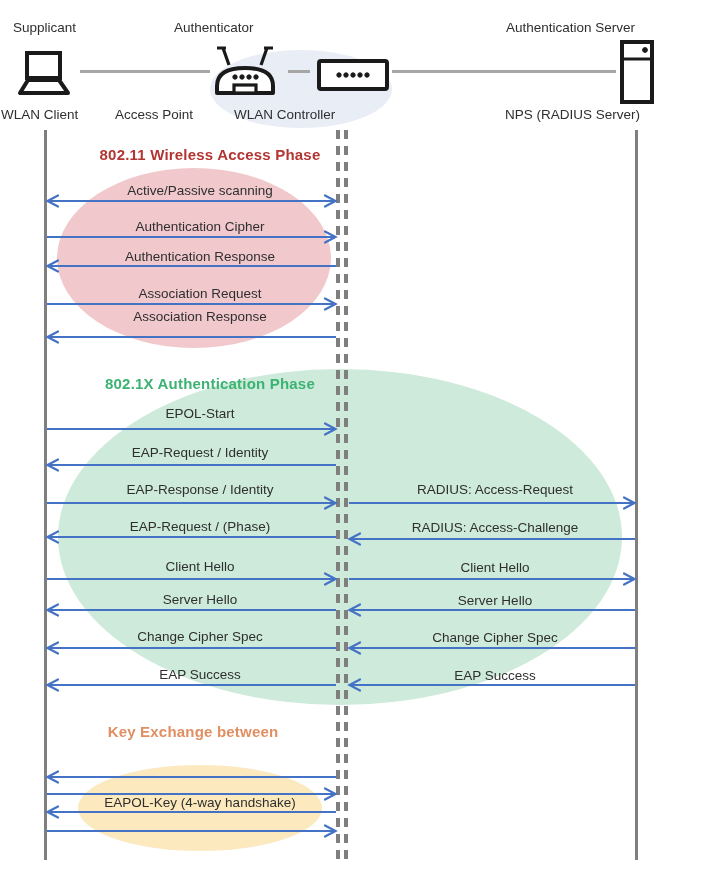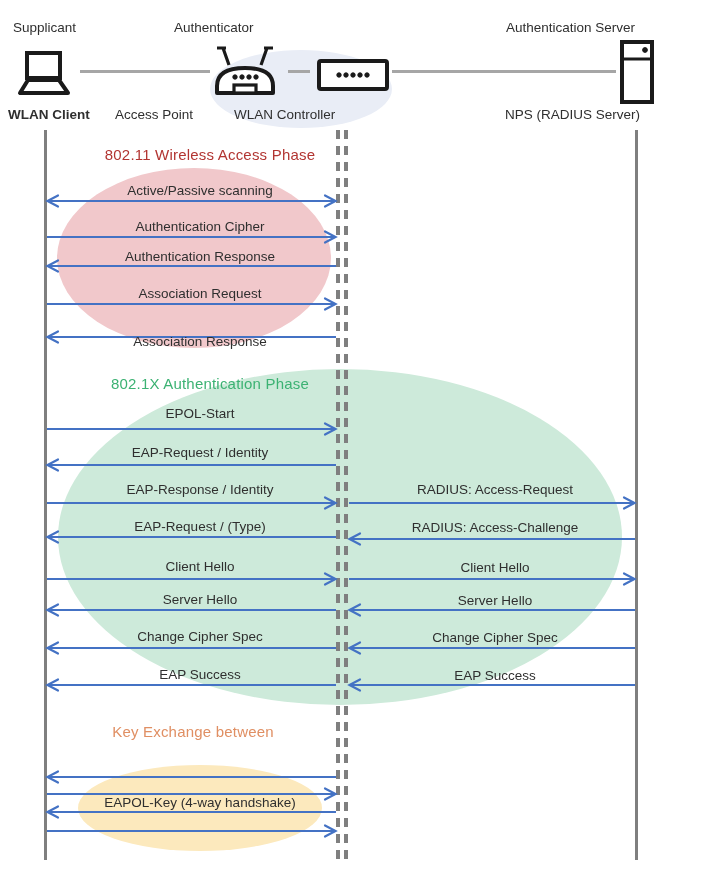--- a/index.html
+++ b/index.html
@@ -13,21 +13,21 @@
   #el-phase2{left:58px;top:369px;width:564px;height:336px;background:var(--phase2-fill);}
   #el-phase3{left:78px;top:765px;width:244px;height:86px;background:var(--phase3-fill);}
   .role-label,.node-label{position:absolute;font-size:13.5px;white-space:nowrap;}
   .centered{width:260px;}
   .connector{position:absolute;height:3px;background:var(--connector);top:70px;}
   .lifeline{position:absolute;top:130px;height:730px;width:3px;background:var(--lifeline);}
   .lifeline-dashed{
     position:absolute;top:130px;height:730px;width:4px;background:
     repeating-linear-gradient(to bottom,var(--lifeline) 0 9px,transparent 9px 16px);
   }
-  .phase-title{position:absolute;font-size:15px;letter-spacing:.2px;text-align:center;width:260px;white-space:nowrap;}
+  .phase-title{position:absolute;font-size:15px;letter-spacing:.2px;text-align:center;width:260px;white-space:nowrap;font-weight:bold;}
   #phase1-title{left:80px;top:146px;color:var(--phase1-title);}
   #phase2-title{left:80px;top:375px;color:var(--phase2-title);}
   #phase3-title{left:63px;top:723px;color:var(--phase3-title);line-height:18px;}
   .msg-label{position:absolute;width:260px;text-align:center;font-size:13.5px;white-space:nowrap;color:var(--text);}
   #arrow-layer{position:absolute;left:0;top:0;}
   #arrow-layer line{stroke:var(--arrow);stroke-width:2.2px;}
   #arrow-layer path{stroke:var(--arrow);stroke-width:2.2px;fill:none;stroke-linecap:round;stroke-linejoin:miter;}
   .node-icon{position:absolute;}
   .node-icon *{stroke:var(--icon);}
   #label-layer{position:absolute;left:0;top:0;width:713px;height:875px;}
@@ -74,21 +74,21 @@
     <circle cx="43" cy="16" r="2.2" fill="#1a1a1a" stroke="none"></circle>
     <circle cx="50" cy="16" r="2.2" fill="#1a1a1a" stroke="none"></circle>
   </svg>
 
   <svg class="node-icon" style="left:619px;top:40px;" width="36" height="64" viewBox="0 0 36 64">
     <rect x="3" y="2" width="30" height="60" fill="#fff" stroke-width="4"></rect>
     <path d="M3 19 L33 19" stroke-width="3"></path>
     <circle cx="26" cy="10" r="2.4" fill="#1a1a1a" stroke="none"></circle>
   </svg>
 
-  <div class="node-label" style="left:8px;top:107px;font-weight:bold;">WLAN Client</div>
+  <div class="node-label" style="left:1px;top:107px;">WLAN Client</div>
   <div class="node-label centered" style="left:234px;top:107px;">WLAN Controller</div>
   <div class="node-label centered" style="left:115px;top:107px;">Access Point</div>
   <div class="node-label centered" style="left:505px;top:107px;">NPS (RADIUS Server)</div>
 
   <div class="lifeline" style="left:44px;"></div>
   <div class="lifeline-dashed" style="left:336px;"></div>
   <div class="lifeline-dashed" style="left:344px;"></div>
   <div class="lifeline" style="left:635px;"></div>
 
   <div class="phase-title" id="phase1-title">802.11 Wireless Access Phase</div>
@@ -191,26 +191,26 @@
         <line x1="47" y1="831" x2="336" y2="831"></line>
         <path d="M 325 825.5 L 335.5 831 L 325 836.5"></path>
       </g>
     </svg>
 
   <div id="label-layer">
       <div class="msg-label" style="left: 70px; top: 183px;">Active/Passive scanning</div>
       <div class="msg-label" style="left: 70px; top: 219px;">Authentication Cipher</div>
       <div class="msg-label" style="left: 70px; top: 249px;">Authentication Response</div>
       <div class="msg-label" style="left: 70px; top: 286px;">Association Request</div>
-      <div class="msg-label" style="left: 70px; top: 334px;">Association Response</div>
+      <div class="msg-label" style="left: 70px; top: 309px;">Association Response</div>
       <div class="msg-label" style="left: 70px; top: 406px;">EPOL-Start</div>
       <div class="msg-label" style="left: 70px; top: 445px;">EAP-Request / Identity</div>
       <div class="msg-label" style="left: 70px; top: 482px;">EAP-Response / Identity</div>
       <div class="msg-label" style="left: 365px; top: 482px;">RADIUS: Access-Request</div>
-      <div class="msg-label" style="left: 70px; top: 519px;">EAP-Request / (Type)</div>
+      <div class="msg-label" style="left: 70px; top: 519px;">EAP-Request / (Phase)</div>
       <div class="msg-label" style="left: 365px; top: 520px;">RADIUS: Access-Challenge</div>
       <div class="msg-label" style="left: 70px; top: 559px;">Client Hello</div>
       <div class="msg-label" style="left: 365px; top: 560px;">Client Hello</div>
       <div class="msg-label" style="left: 70px; top: 592px;">Server Hello</div>
       <div class="msg-label" style="left: 365px; top: 593px;">Server Hello</div>
       <div class="msg-label" style="left: 70px; top: 629px;">Change Cipher Spec</div>
       <div class="msg-label" style="left: 365px; top: 630px;">Change Cipher Spec</div>
       <div class="msg-label" style="left: 70px; top: 667px;">EAP Success</div>
       <div class="msg-label" style="left: 365px; top: 668px;">EAP Success</div>
       <div class="msg-label" style="left: 70px; top: 795px;">EAPOL-Key (4-way handshake)</div>

